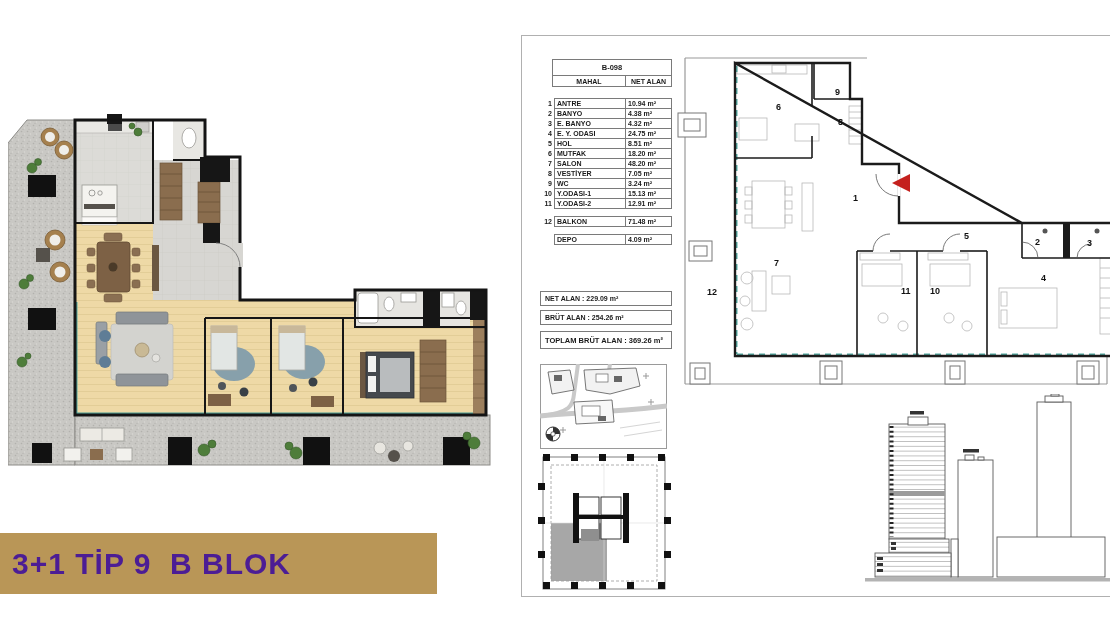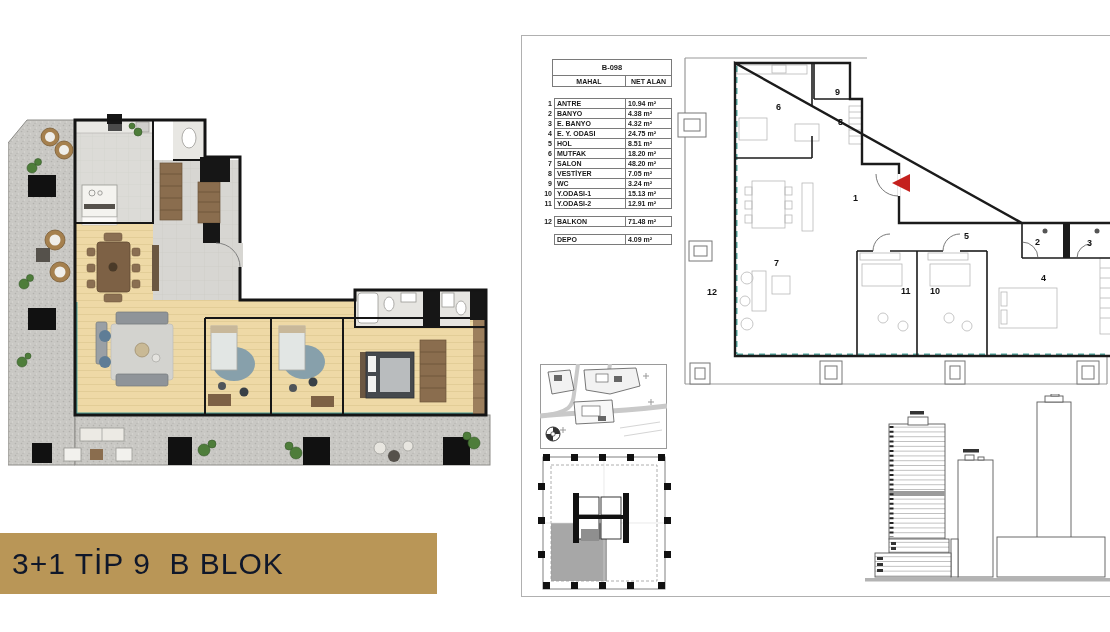--- a/index.html
+++ b/index.html
@@ -3,21 +3,21 @@
 <meta charset="utf-8">
 <style>
   html,body{margin:0;padding:0;}
   body{width:1110px;height:632px;position:relative;background:#ffffff;overflow:hidden;
        font-family:"Liberation Sans",sans-serif;color:#1a1a1a;}
   .abs{position:absolute;}
 
   
   #banner{left:0;top:533px;width:437px;height:61px;background:#b99657;
           display:flex;align-items:center;padding-left:12px;box-sizing:border-box;}
-  #banner span{color:#0f172a;font-size:30px;font-weight:400;letter-spacing:1px;white-space:pre;}
+  #banner span{color:#4c1d95;font-size:30px;font-weight:700;letter-spacing:1px;white-space:pre;}
 
   
   #panel{left:510px;top:35px;width:593px;height:562px;border:1px solid #b0b0b0;box-sizing:border-box;margin-left:11px;}
 
   
   #roomtable{left:16px;top:23px;width:134px;font-size:7px;font-weight:700;line-height:1;}
   .tcell{border:1px solid #7a7a7a;box-sizing:border-box;background:#fff;}
   #code-box{margin-left:14px;height:17px;display:flex;align-items:center;justify-content:center;font-size:7.5px;}
   .colhdr{margin-left:14px;display:flex;margin-top:-1px;}
   .colhdr .c1{flex:1;height:12px;display:flex;align-items:center;justify-content:center;}
@@ -329,20 +329,26 @@
       <div class="ar tcell">71.48 m²</div>
     </div>
     <div class="gap8"></div>
     <div class="rrow">
       <div class="no"></div>
       <div class="nm tcell">DEPO</div>
       <div class="ar tcell">4.09 m²</div>
     </div>
   </div>
 
+  <div id="summary" class="abs">
+    <div class="sbox">NET ALAN : 229.09 m²</div>
+    <div class="sgap"></div>
+    <div class="sbox">BRÜT ALAN : 254.26 m²</div>
+    <div class="sbox" id="sum-toplam">TOPLAM BRÜT ALAN : 369.26 m²</div>
+  </div>
 
   <svg class="abs" style="left:18px;top:328px;" width="127" height="85" viewBox="0 0 127 85">
     <rect x="0.5" y="0.5" width="126" height="84" fill="#fff" stroke="#9a9a9a"></rect>
     <path d="M0,52 C30,48 60,50 127,42" stroke="#c9c9c9" stroke-width="5" fill="none"></path>
     <path d="M38,0 L34,30 C33,42 30,48 2,52" stroke="#c9c9c9" stroke-width="4" fill="none"></path>
     <path d="M70,0 L66,28" stroke="#c9c9c9" stroke-width="4" fill="none"></path>
     <polygon points="8,8 30,6 34,26 12,30" fill="#f2f2f2" stroke="#555" stroke-width="0.8"></polygon>
     <rect x="14" y="11" width="8" height="6" fill="#666"></rect>
     <polygon points="44,6 96,4 100,22 70,30 46,26" fill="#f2f2f2" stroke="#555" stroke-width="0.8"></polygon>
     <rect x="56" y="10" width="12" height="8" fill="#fff" stroke="#666" stroke-width="0.7"></rect>

